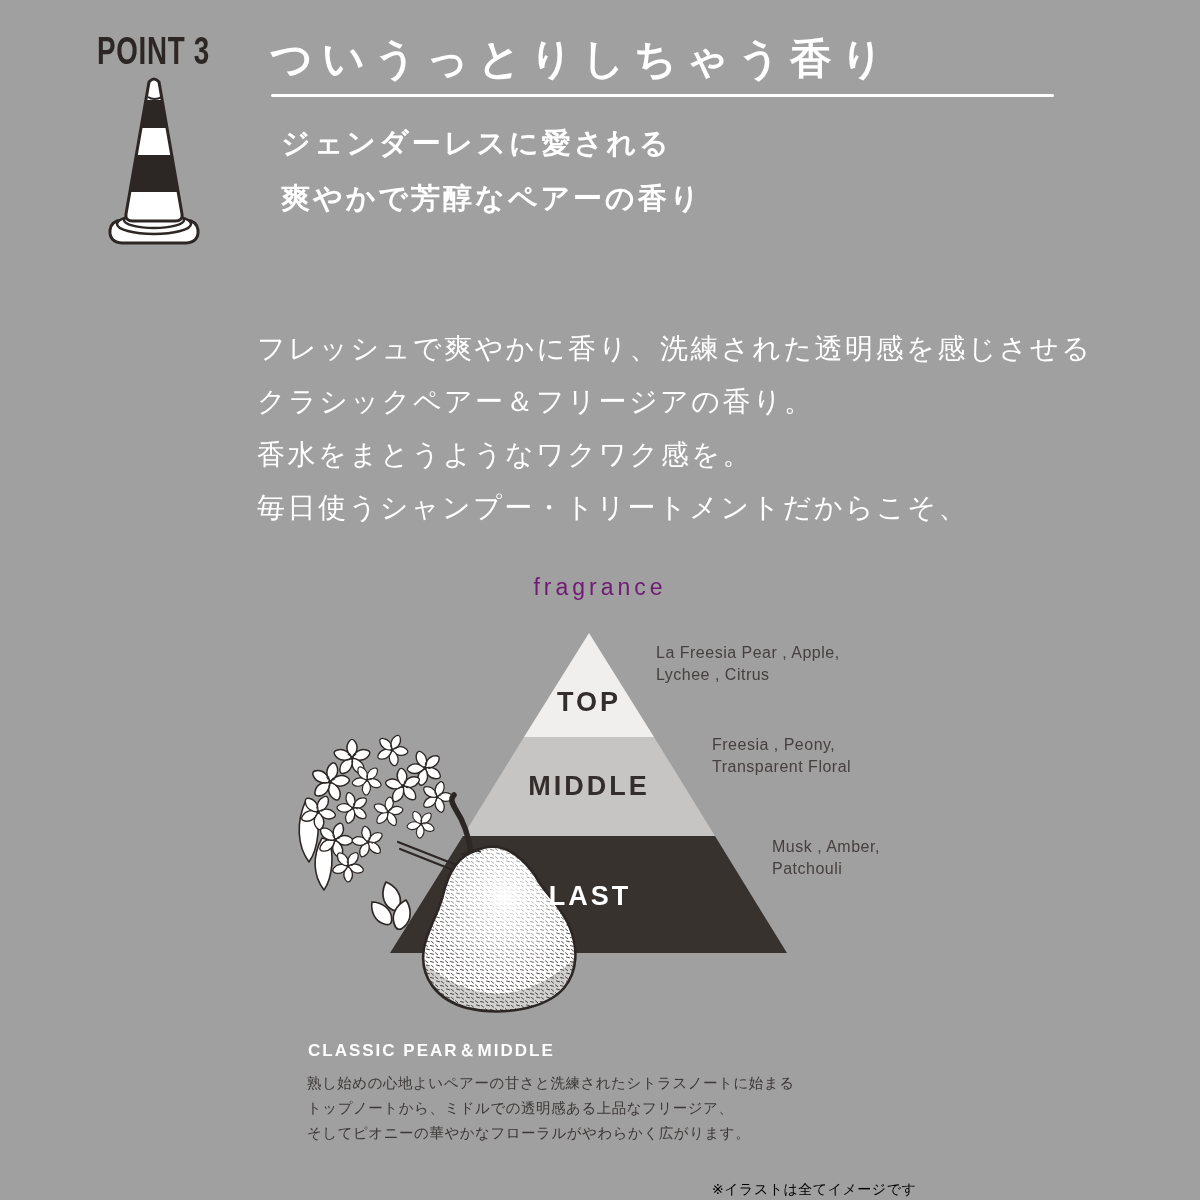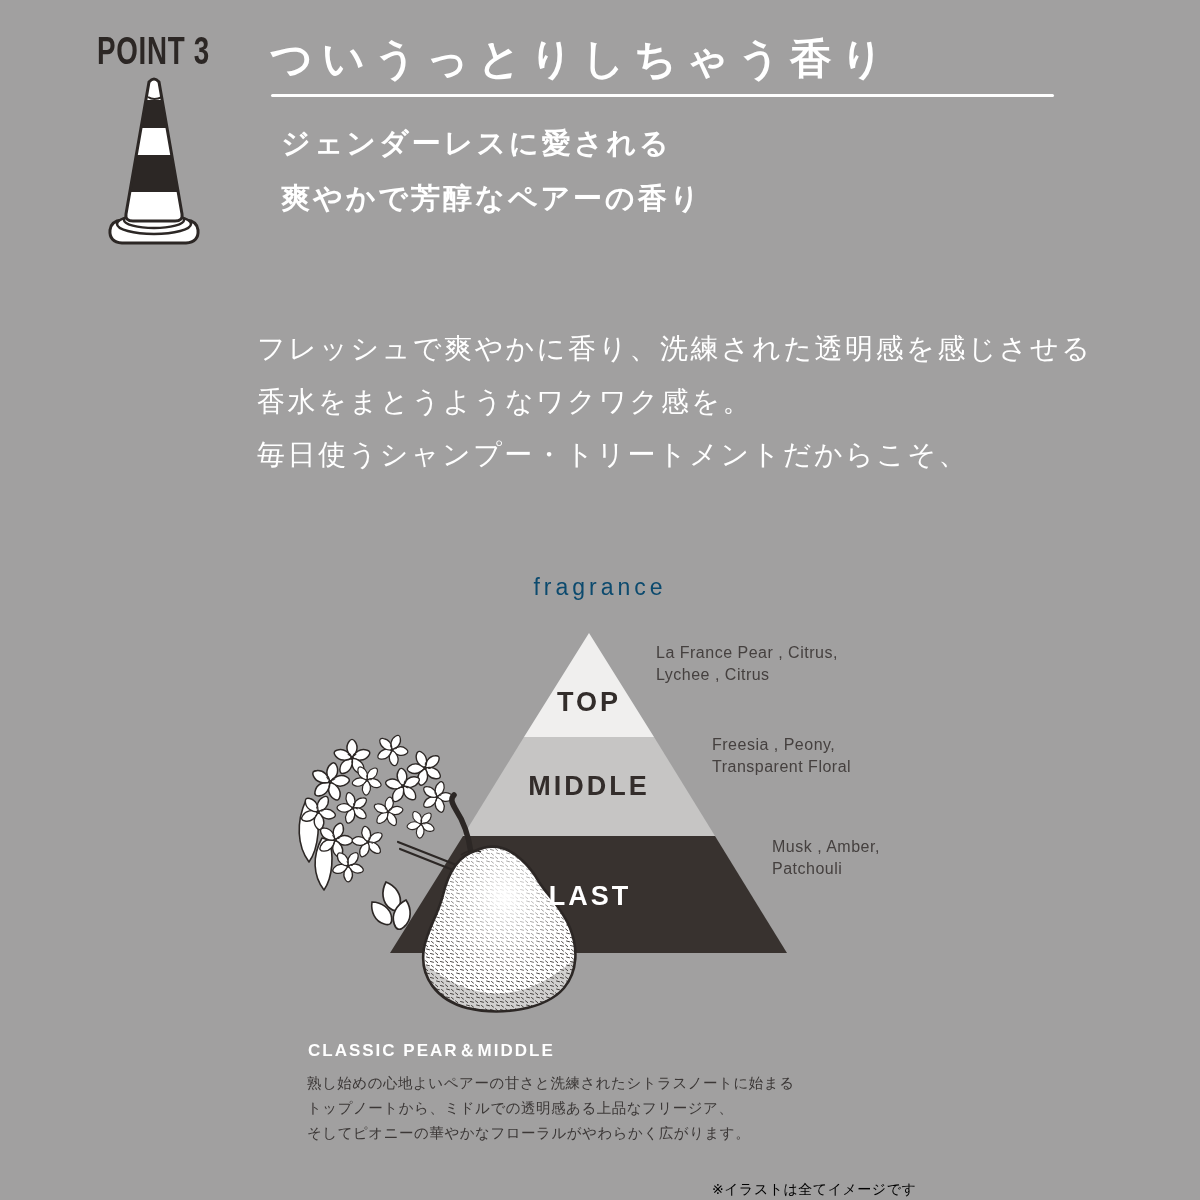--- a/index.html
+++ b/index.html
@@ -37,21 +37,21 @@
   
   .intro{
     left:257px;top:322px;
     font-size:28px;font-weight:500;color:#ffffff;
     letter-spacing:2.5px;line-height:53px;white-space:nowrap;
   }
 
   
   .fragrance-heading{
     left:512px;top:574px;width:176px;text-align:center;
-    font-size:23px;font-weight:500;color:#0c4a6e;letter-spacing:4px;line-height:26px;
+    font-size:23px;font-weight:500;color:#701a75;letter-spacing:4px;line-height:26px;
   }
 
   
   .diagram-svg{left:0;top:0;pointer-events:none;}
 
   
   .pyr-label{
     text-align:center;font-weight:700;letter-spacing:3px;line-height:28px;
     font-size:27px;color:#332d2b;white-space:nowrap;
   }
@@ -113,20 +113,21 @@
 
 <div class="abs title">ついうっとりしちゃう香り</div>
 <div class="abs title-underline"></div>
 <div class="abs subtitle">
   <div>ジェンダーレスに愛される</div>
   <div>爽やかで芳醇なペアーの香り</div>
 </div>
 
 <div class="abs intro">
   <div>フレッシュで爽やかに香り、洗練された透明感を感じさせる</div>
+  <div>クラシックペアー＆フリージアの香り。</div>
   <div>香水をまとうようなワクワク感を。</div>
   <div>毎日使うシャンプー・トリートメントだからこそ、</div>
 </div>
 
 <div class="abs fragrance-heading">fragrance</div>
 
 <svg class="abs diagram-svg" width="1200" height="1200" viewBox="0 0 1200 1200">
   <defs>
     <path id="petal" d="M0,0 C4.5,-4 6.5,-10.5 3,-15.5 C1,-18.5 -1,-18.5 -3,-15.5 C-6.5,-10.5 -4.5,-4 0,0 Z"></path>
     <g id="blossom">
@@ -189,21 +190,21 @@
     <use href="#pearBody" fill="none" stroke="#2c2725" stroke-width="2.6" stroke-linejoin="round"></use>
     <path d="M461,855 q10,-7 20,-3" fill="none" stroke="#2c2725" stroke-width="1.6"></path>
   </g>
 </svg>
 
 <div class="abs pyr-label top">TOP</div>
 <div class="abs pyr-label middle">MIDDLE</div>
 <div class="abs pyr-label last">LAST</div>
 
 <div class="abs note n1">
-  <div>La France Pear , Citrus,</div>
+  <div>La Freesia Pear , Apple,</div>
   <div>Lychee , Citrus</div>
 </div>
 <div class="abs note n2">
   <div>Freesia , Peony,</div>
   <div>Transparent Floral</div>
 </div>
 <div class="abs note n3">
   <div>Musk , Amber,</div>
   <div>Patchouli</div>
 </div>

